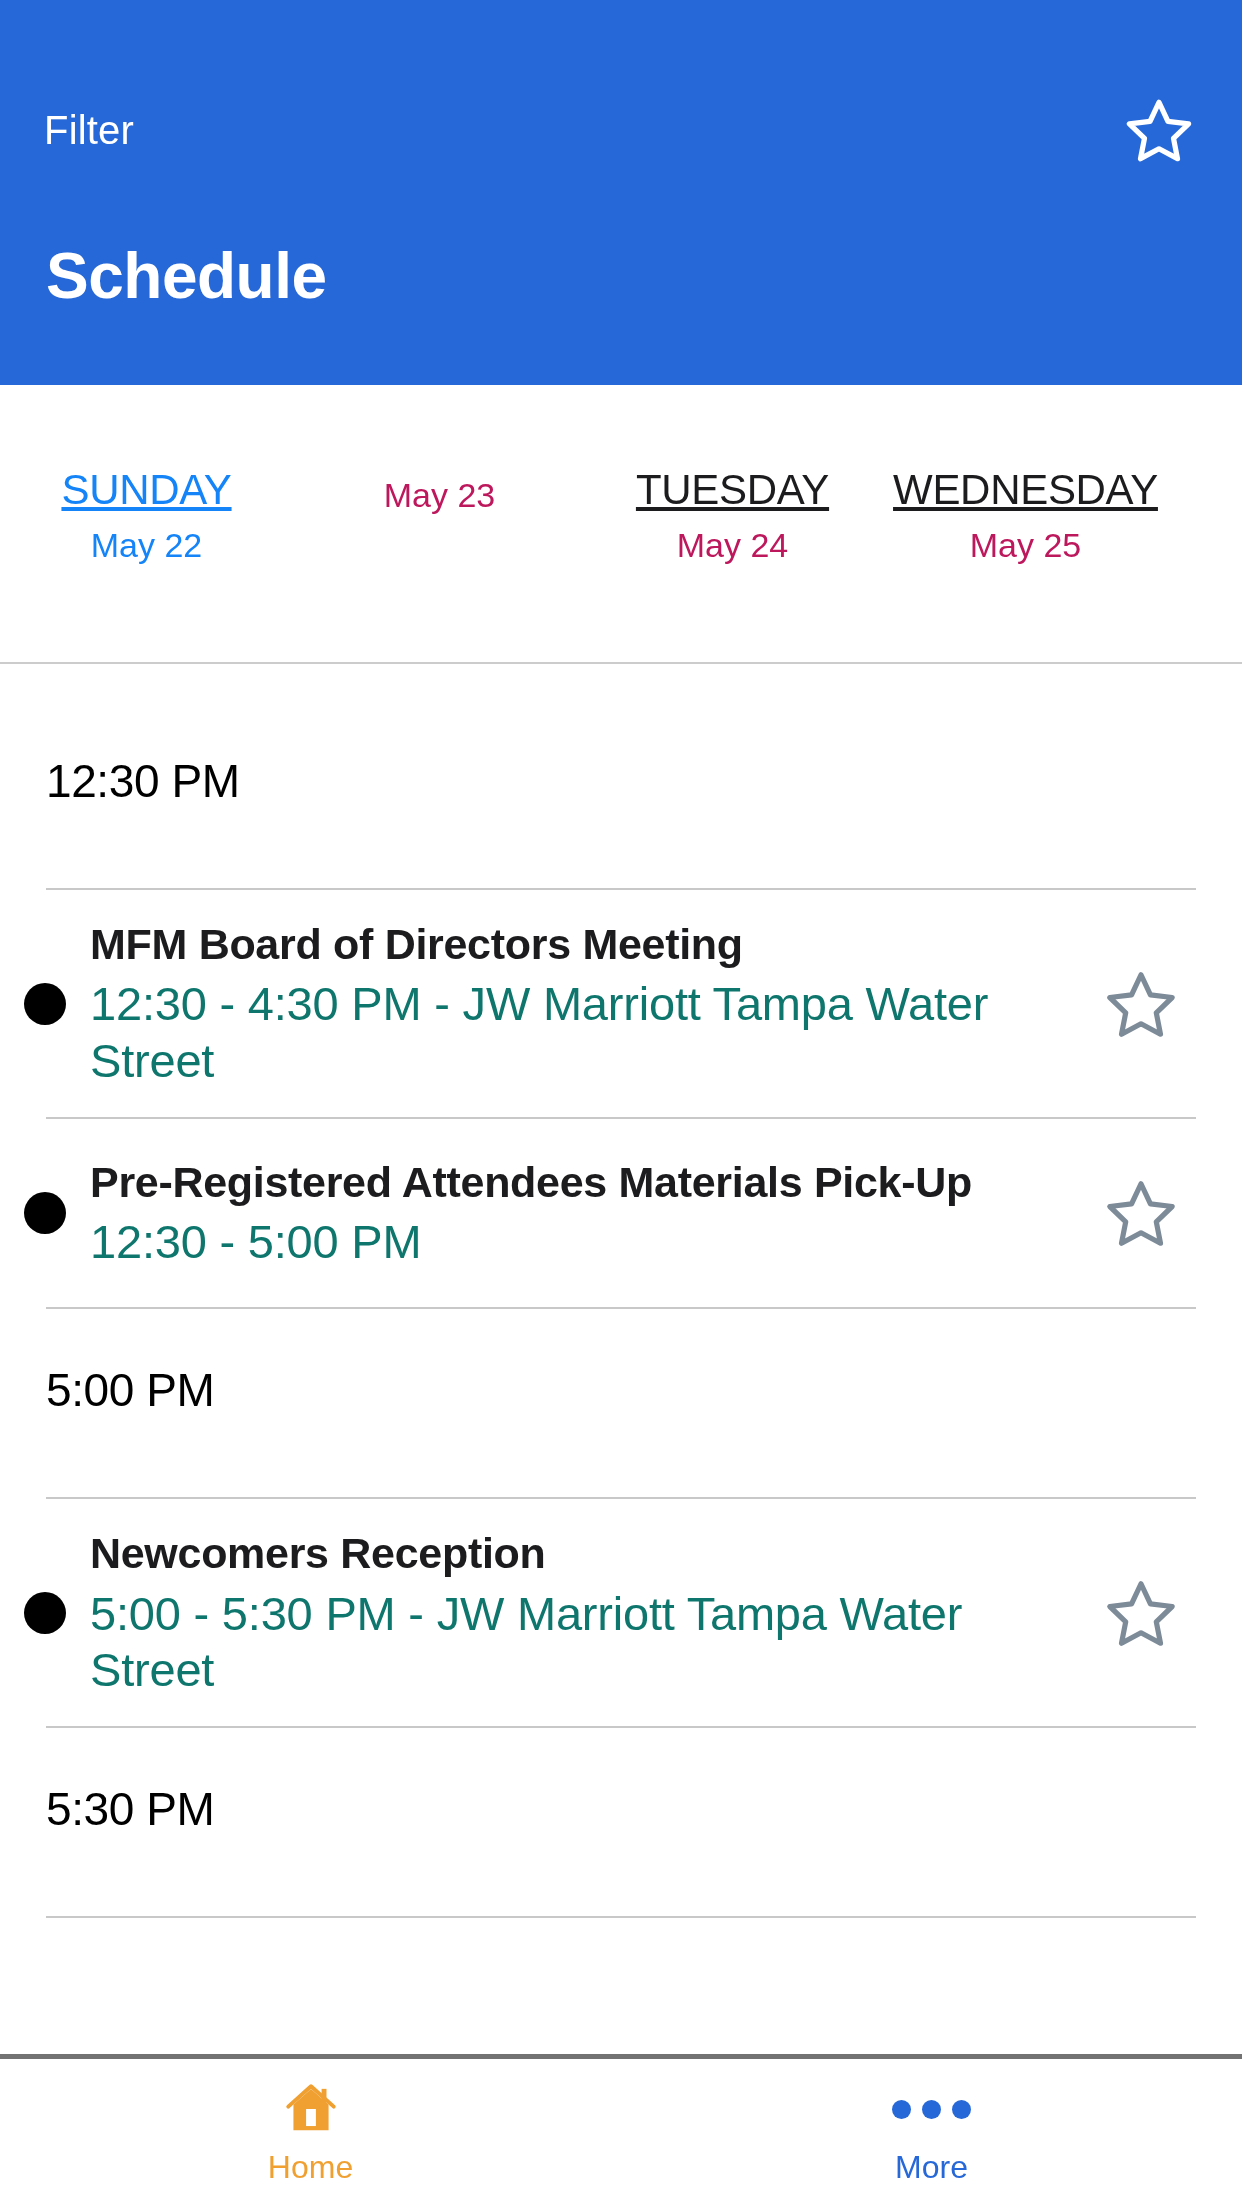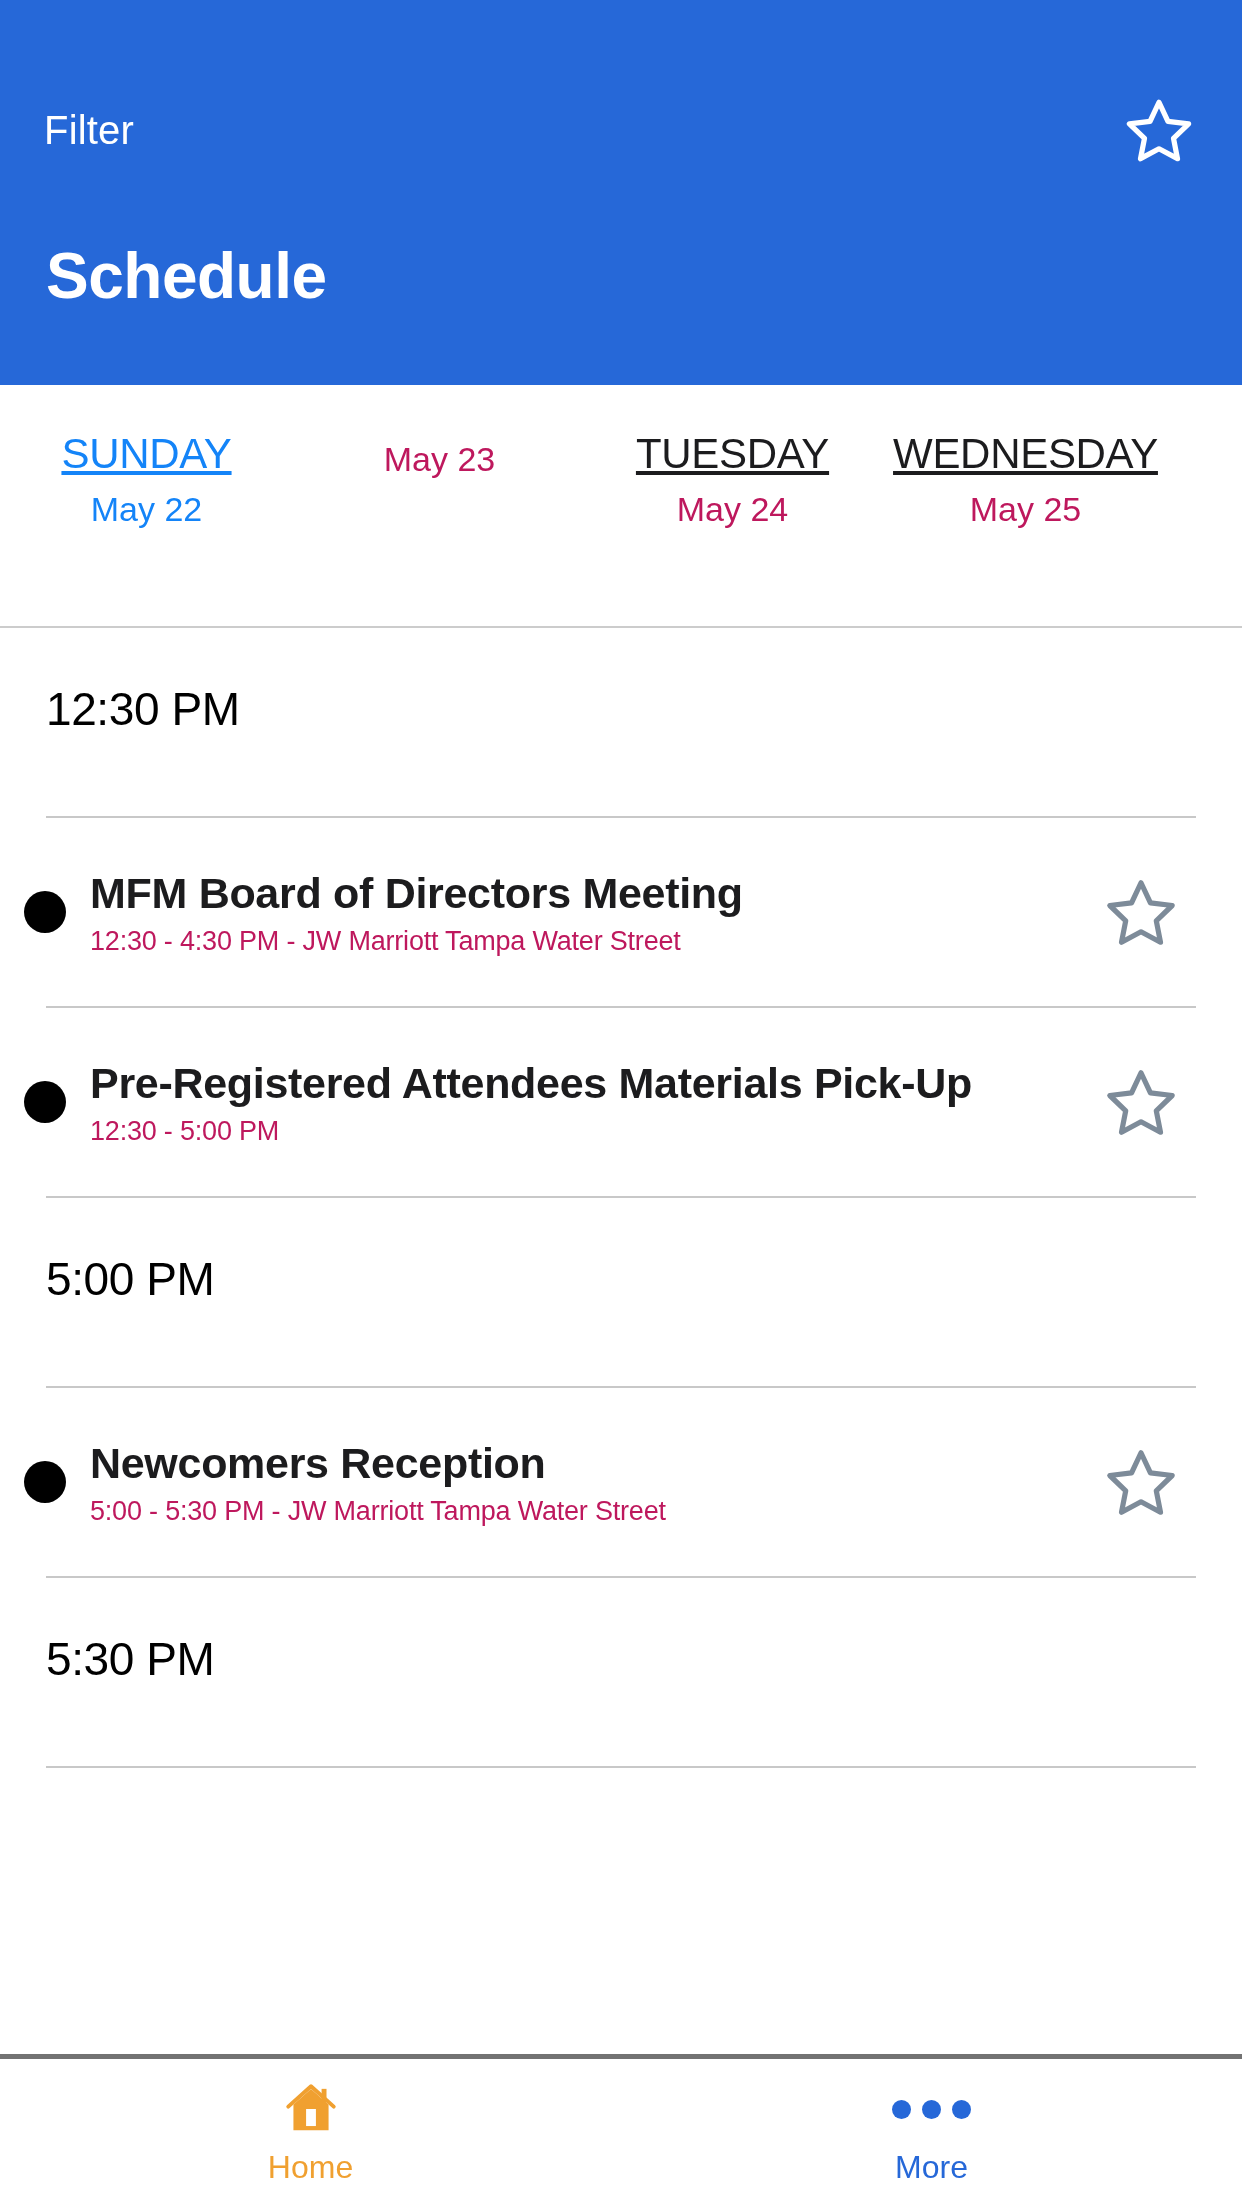--- a/index.html
+++ b/index.html
@@ -6,21 +6,21 @@
   html, body {
     width:1242px; height:2208px;
     background:#ffffff;
     font-family:"Liberation Sans", sans-serif;
     overflow:hidden;
   }
   .phone {
     position:relative;
     width:1242px; height:2208px;
     background:#ffffff;
-    display:flex; flex-direction:column;
+    display:flex; flex-direction:column;gap:36px;
   }
 
   
   .nav-header {
     background:#2668D8;
     height:385px;
     flex:0 0 385px;
     position:relative;
   }
   .nav-top-row {
@@ -151,22 +151,22 @@
   .event-title {
     font-size:43px;
     font-weight:bold;
     color:#1c1c1e;
     line-height:1.22;
     letter-spacing:-0.3px;
     word-wrap:break-word;
   }
   .event-sub {
     margin-top:6px;
-    font-size:27px;
-    color:#be185d;
+    font-size:47px;
+    color:#0f766e;
     line-height:1.2;
     letter-spacing:-0.2px;
   }
   .event-star {
     flex:0 0 110px;
     display:flex;
     align-items:center;
     justify-content:center;
   }
   .star-row { width:78px; height:78px; display:block; }

